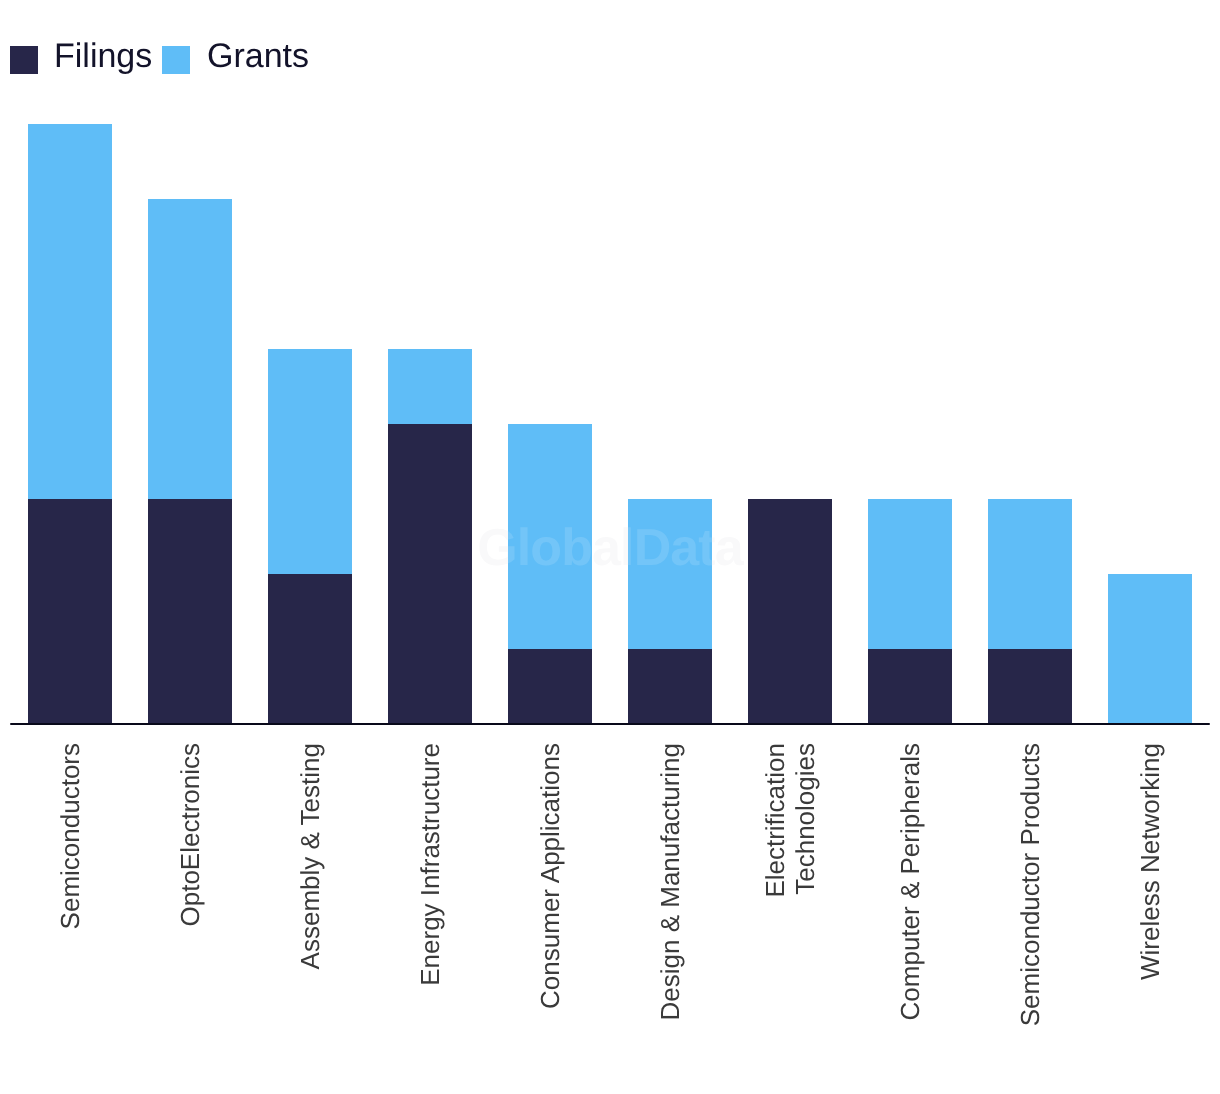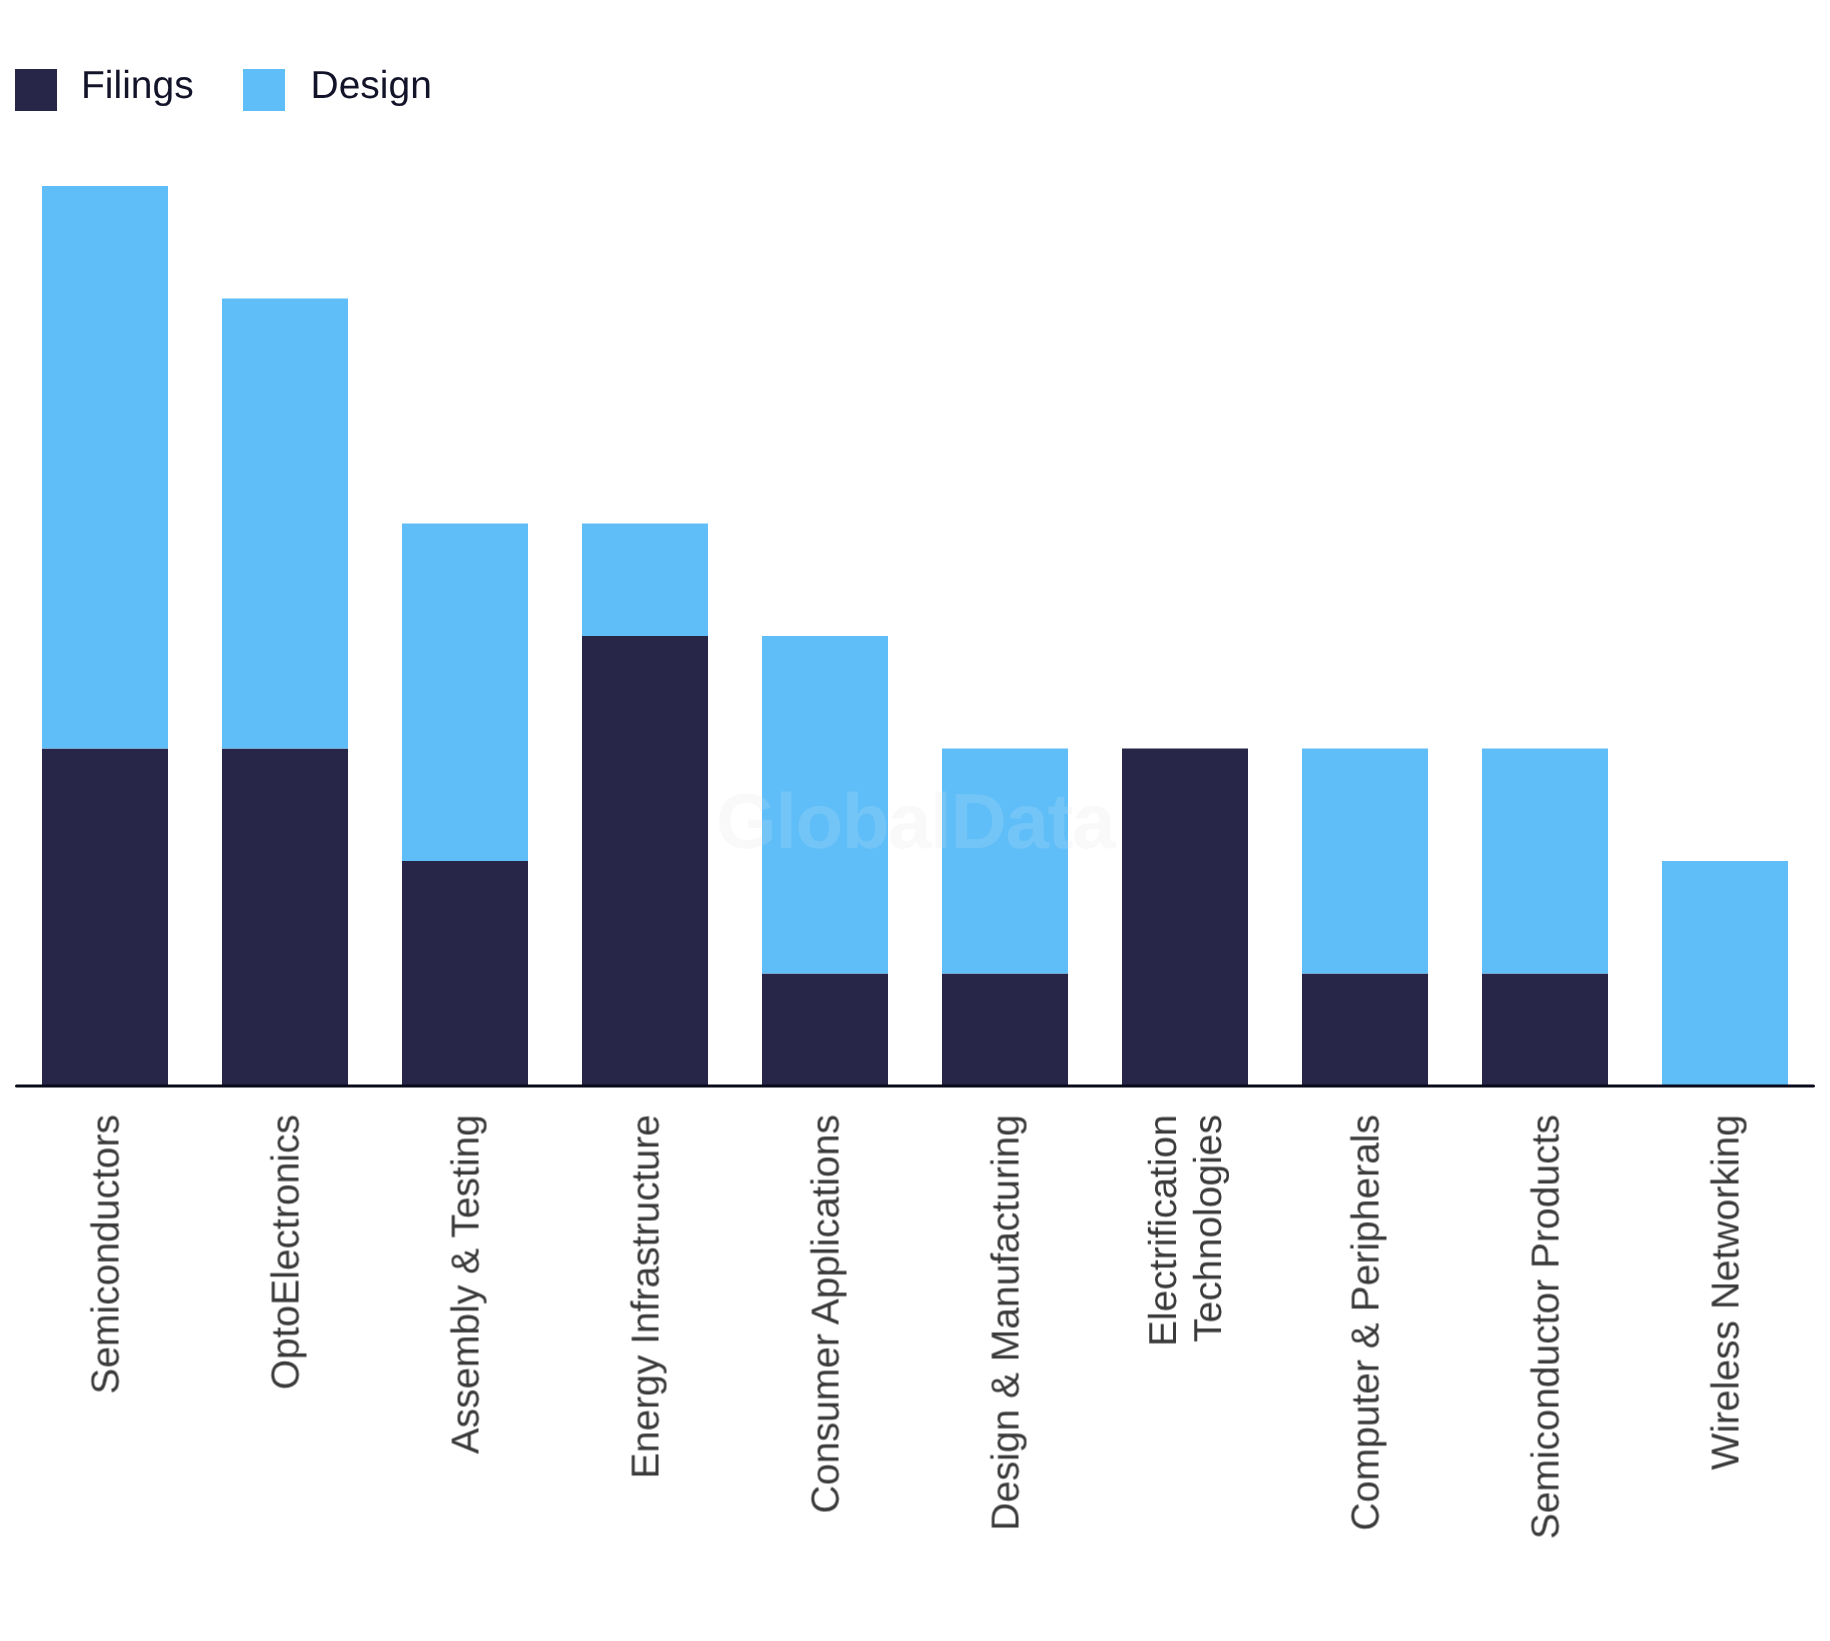--- a/index.html
+++ b/index.html
@@ -12,21 +12,21 @@
     text-rendering:geometricPrecision;
   }
   .chart{position:relative;width:1220px;height:1094px;background:#ffffff;}
 
   
   .legend{position:absolute;left:0;top:0;z-index:5;}
   .legend-item{position:absolute;top:46px;}
   .legend-swatch{position:absolute;left:0;top:0;width:28px;height:28px;}
   .legend-label{
     position:absolute;top:-5.6px;
-    font-size:26px;line-height:32px;color:#13132a;white-space:nowrap;
+    font-size:34px;line-height:32px;color:#13132a;white-space:nowrap;
     transform:translateZ(0);will-change:transform;
   }
 
   
   .plot{position:absolute;left:0;top:0;width:1220px;height:1094px;z-index:2;}
   .bar-group{position:absolute;left:0;top:0;width:0;height:0;}
   .bar-segment{position:absolute;}
 
   
   .axis-line{position:absolute;left:9.8px;top:722.5px;width:1200.4px;height:2.5px;background:#09091a;border-radius:1.25px;z-index:3;}
@@ -108,17 +108,17 @@
 
   <div class="watermark watermark-front">GlobalData</div>
 
   <div class="legend">
       <div class="legend-item" style="left: 10px;">
         <div class="legend-swatch" style="background: rgb(39, 38, 73);"></div>
         <div class="legend-label" style="left: 44px;">Filings</div>
       </div>
       <div class="legend-item" style="left: 162px;">
         <div class="legend-swatch" style="background: rgb(95, 189, 247);"></div>
-        <div class="legend-label" style="left: 44.5px;">Design</div>
+        <div class="legend-label" style="left: 44.5px;">Grants</div>
       </div>
     </div>
 
 </div>
 
 </body></html>

